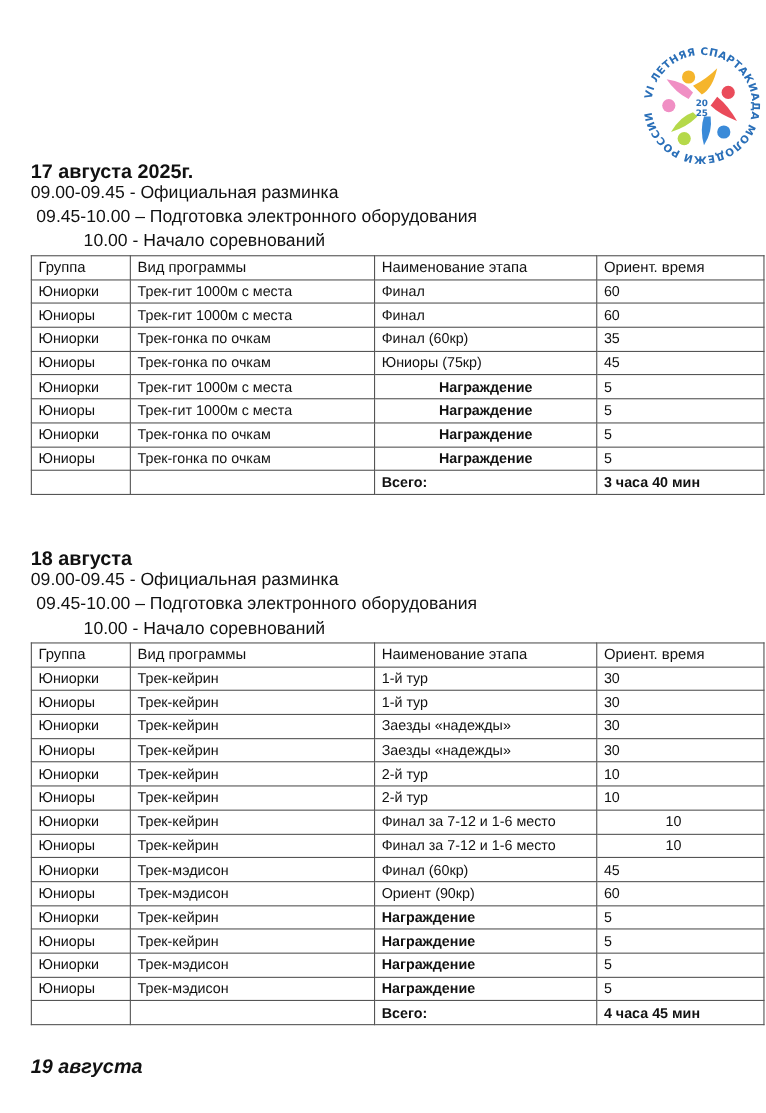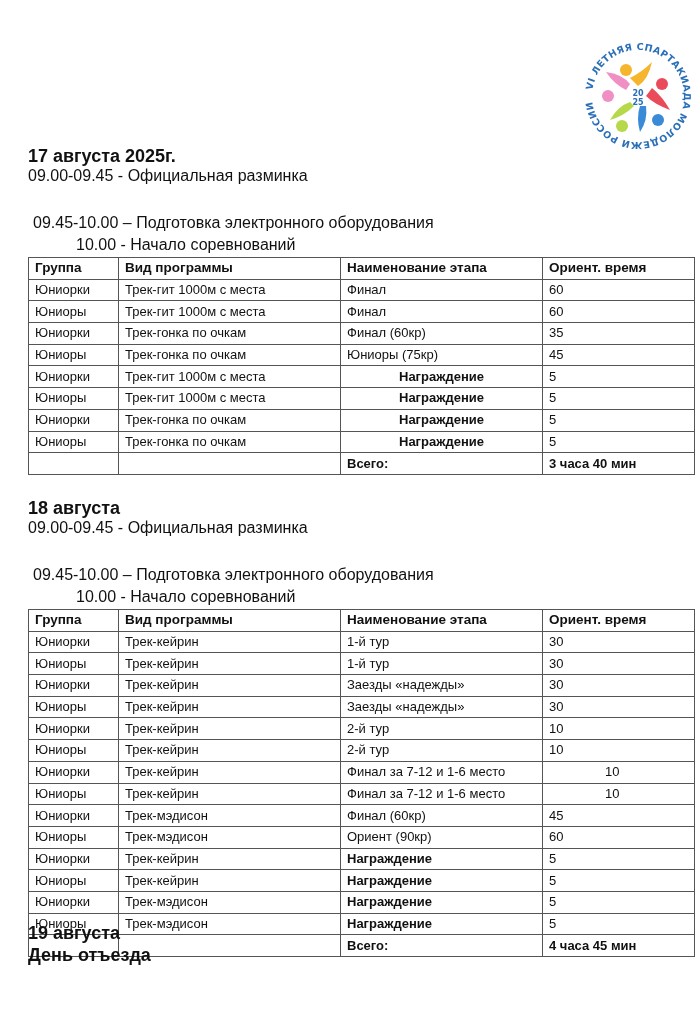--- a/index.html
+++ b/index.html
@@ -8,31 +8,31 @@
       font-family: "Liberation Sans", "DejaVu Sans", sans-serif;
       color: #111;
     }
     .logo {
       position: absolute; left: 582px; top: 40px; width: 112px; height: 112px;
     }
     .section { position: absolute; left: 28px; width: 666px; }
     .day-title { font-weight: bold; font-size: 18px; height: 18px; line-height: 18px; }
     .line { font-size: 16px; height: 22px; line-height: 22px; white-space: nowrap; }
     .l1 { padding-left: 0; }
-    .l2 { padding-left: 5px; margin-top: 25px; }
+    .l2 { padding-left: 5px; }
     .l3 { padding-left: 48px; }
     table {
       border-collapse: collapse; width: 666px; table-layout: fixed;
       font-size: 13px; margin-top: 1px;
     }
     td, th {
       border: 1px solid #555; padding: 0 6px; height: 20.7px; line-height: 20px;
       white-space: nowrap; overflow: hidden; font-weight: normal; text-align: left;
     }
-    th { font-weight: bold; font-size: 13.5px; margin-left: 40px; }
+    th { font-weight: normal; font-size: 13.5px; margin-left: 40px; }
     th.time, td.time { }
     td.bold { font-weight: bold; }
     td.center-bold { font-weight: bold; text-align: center; }
     td.ceremony { font-weight: bold; font-size: 12px; }
     col.c1 { width: 90px; }
     col.c2 { width: 222px; }
     col.c3 { width: 202px; }
     col.c4 { width: 152px; }
   </style>
 </head>
@@ -246,16 +246,15 @@
     <tr>
       <td></td>
       <td></td>
       <td class="bold">Всего:</td>
       <td class="time bold">4 часа 45 мин</td>
     </tr>
   </tbody>
     </table>
 </div>
 
-<div class="section" style="top:922px;">
+<div class="section" style="top:958px;font-style:italic;">
   <div class="day-title" style="height:22px;line-height:22px;">19 августа</div>
-  <div class="day-title" style="height:22px;line-height:22px;">День отъезда</div>
 </div>
 
 </body></html>

